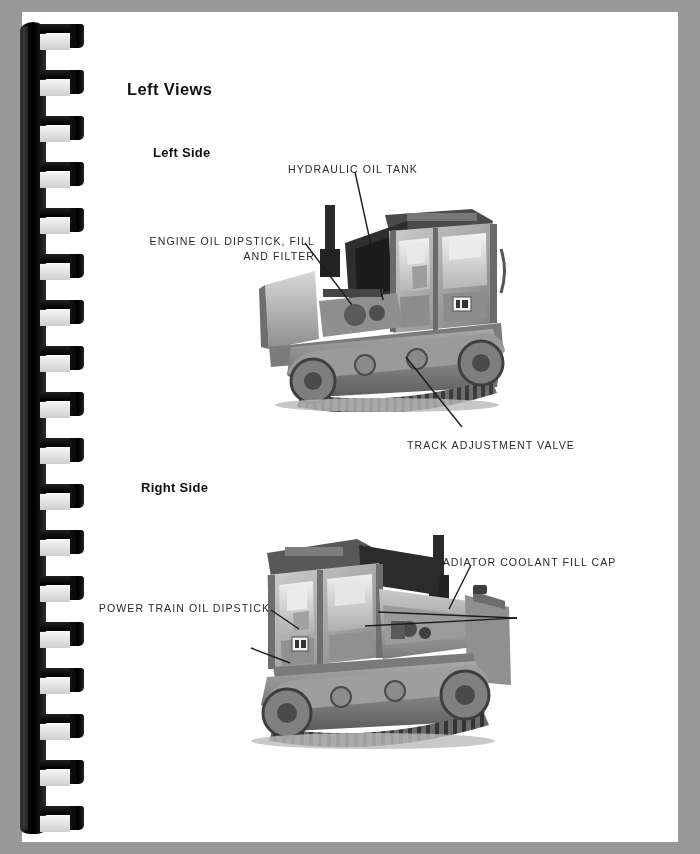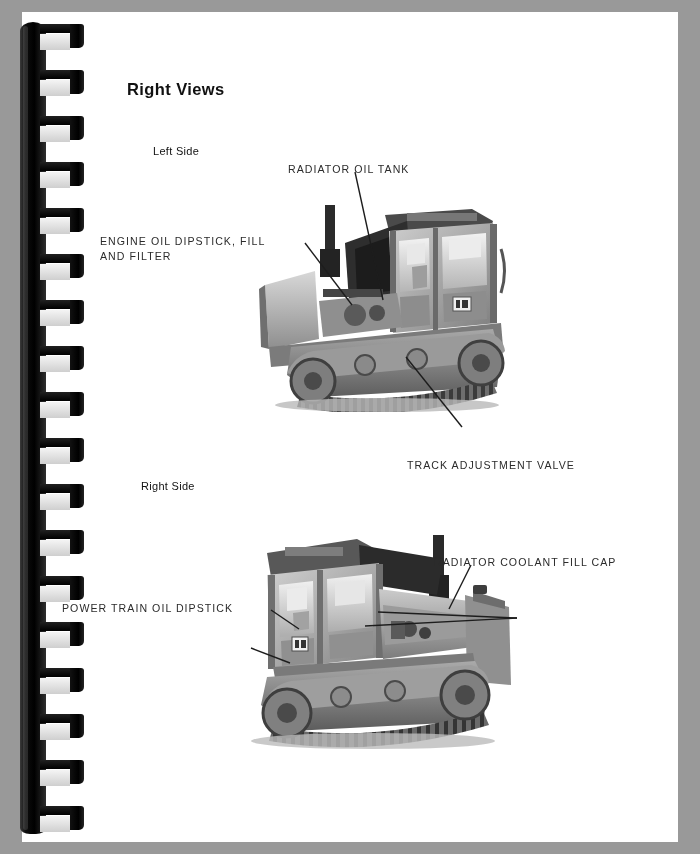--- a/index.html
+++ b/index.html
@@ -57,53 +57,53 @@
   }
   
   .h1{
     position:absolute;
     left:105px; top:68px;
     font-size:16.5px;font-weight:bold;color:#111;
     letter-spacing:.4px;
   }
   .subhead{
     position:absolute;
-    font-size:11px;font-weight:normal;color:#111;
+    font-size:13px;font-weight:bold;color:#111;
     letter-spacing:.3px;
     padding-left:48px;
   }
   .callout{
     position:absolute;
     font-size:10.6px;color:#2b2b2b;
     letter-spacing:1.05px;
     white-space:pre-line;
     line-height:15px;
   }
-  .callout.right{text-align:left;}
+  .callout.right{text-align:right;}
   .pagenum{
     position:absolute;
     left:0;right:0;top:818px;
     text-align:center;
     font-size:9.5px;color:#1a1a1a;font-weight:bold;
   }
   
   svg.leaders{
     position:absolute;left:0;top:0;width:656px;height:830px;
     pointer-events:none;z-index:20;
   }
   
   .photo{position:absolute;overflow:hidden;}
   .photo svg{display:block;}
 </style>
 </head>
 <body>
 
 <div id="page">
 
-  <div class="h1">Right Views</div>
+  <div class="h1">Left Views</div>
 
   <div class="subhead" style="left:83px;top:133px;">Left Side</div>
 
   <div class="subhead" style="left:71px;top:468px;">Right Side</div>
 
   <div class="photo" style="left:235px;top:185px;width:265px;height:215px;">
     <svg width="265" height="215" viewBox="0 0 265 215" xmlns="http://www.w3.org/2000/svg">
       <defs>
         <linearGradient id="bodyL" x1="0" y1="0" x2="0" y2="1">
           <stop offset="0" stop-color="#d8d8d8"></stop>
@@ -273,26 +273,26 @@
     <line x1="283" y1="231" x2="330" y2="293" stroke="#1d1d1d" stroke-width="1.4"></line>
     <line x1="384" y1="345" x2="440" y2="415" stroke="#1d1d1d" stroke-width="1.4"></line>
 
     <line x1="449" y1="553" x2="427" y2="597" stroke="#1d1d1d" stroke-width="1.4"></line>
     <line x1="249" y1="598" x2="277" y2="617" stroke="#1d1d1d" stroke-width="1.4"></line>
     <line x1="229" y1="636" x2="268" y2="651" stroke="#1d1d1d" stroke-width="1.4"></line>
     <line x1="495" y1="606" x2="356" y2="600" stroke="#1d1d1d" stroke-width="1.4"></line>
     <line x1="495" y1="606" x2="343" y2="614" stroke="#1d1d1d" stroke-width="1.4"></line>
   </svg>
 
-  <div class="callout" style="left:266px;top:150px;">RADIATOR OIL TANK</div>
+  <div class="callout" style="left:266px;top:150px;">HYDRAULIC OIL TANK</div>
 
   <div class="callout right" style="left:78px;top:222px;width:215px;">ENGINE OIL DIPSTICK, FILL
 AND FILTER</div>
 
-  <div class="callout" style="left:385px;top:426px;margin-top:20px;">TRACK ADJUSTMENT VALVE</div>
+  <div class="callout" style="left:385px;top:426px;">TRACK ADJUSTMENT VALVE</div>
 
   <div class="callout" style="left:412px;top:543px;text-align:center;">RADIATOR COOLANT FILL CAP</div>
 
   <div class="callout right" style="left:40px;top:589px;width:208px;">POWER TRAIN OIL DIPSTICK</div>
 
 
 
 
 </div>
 

